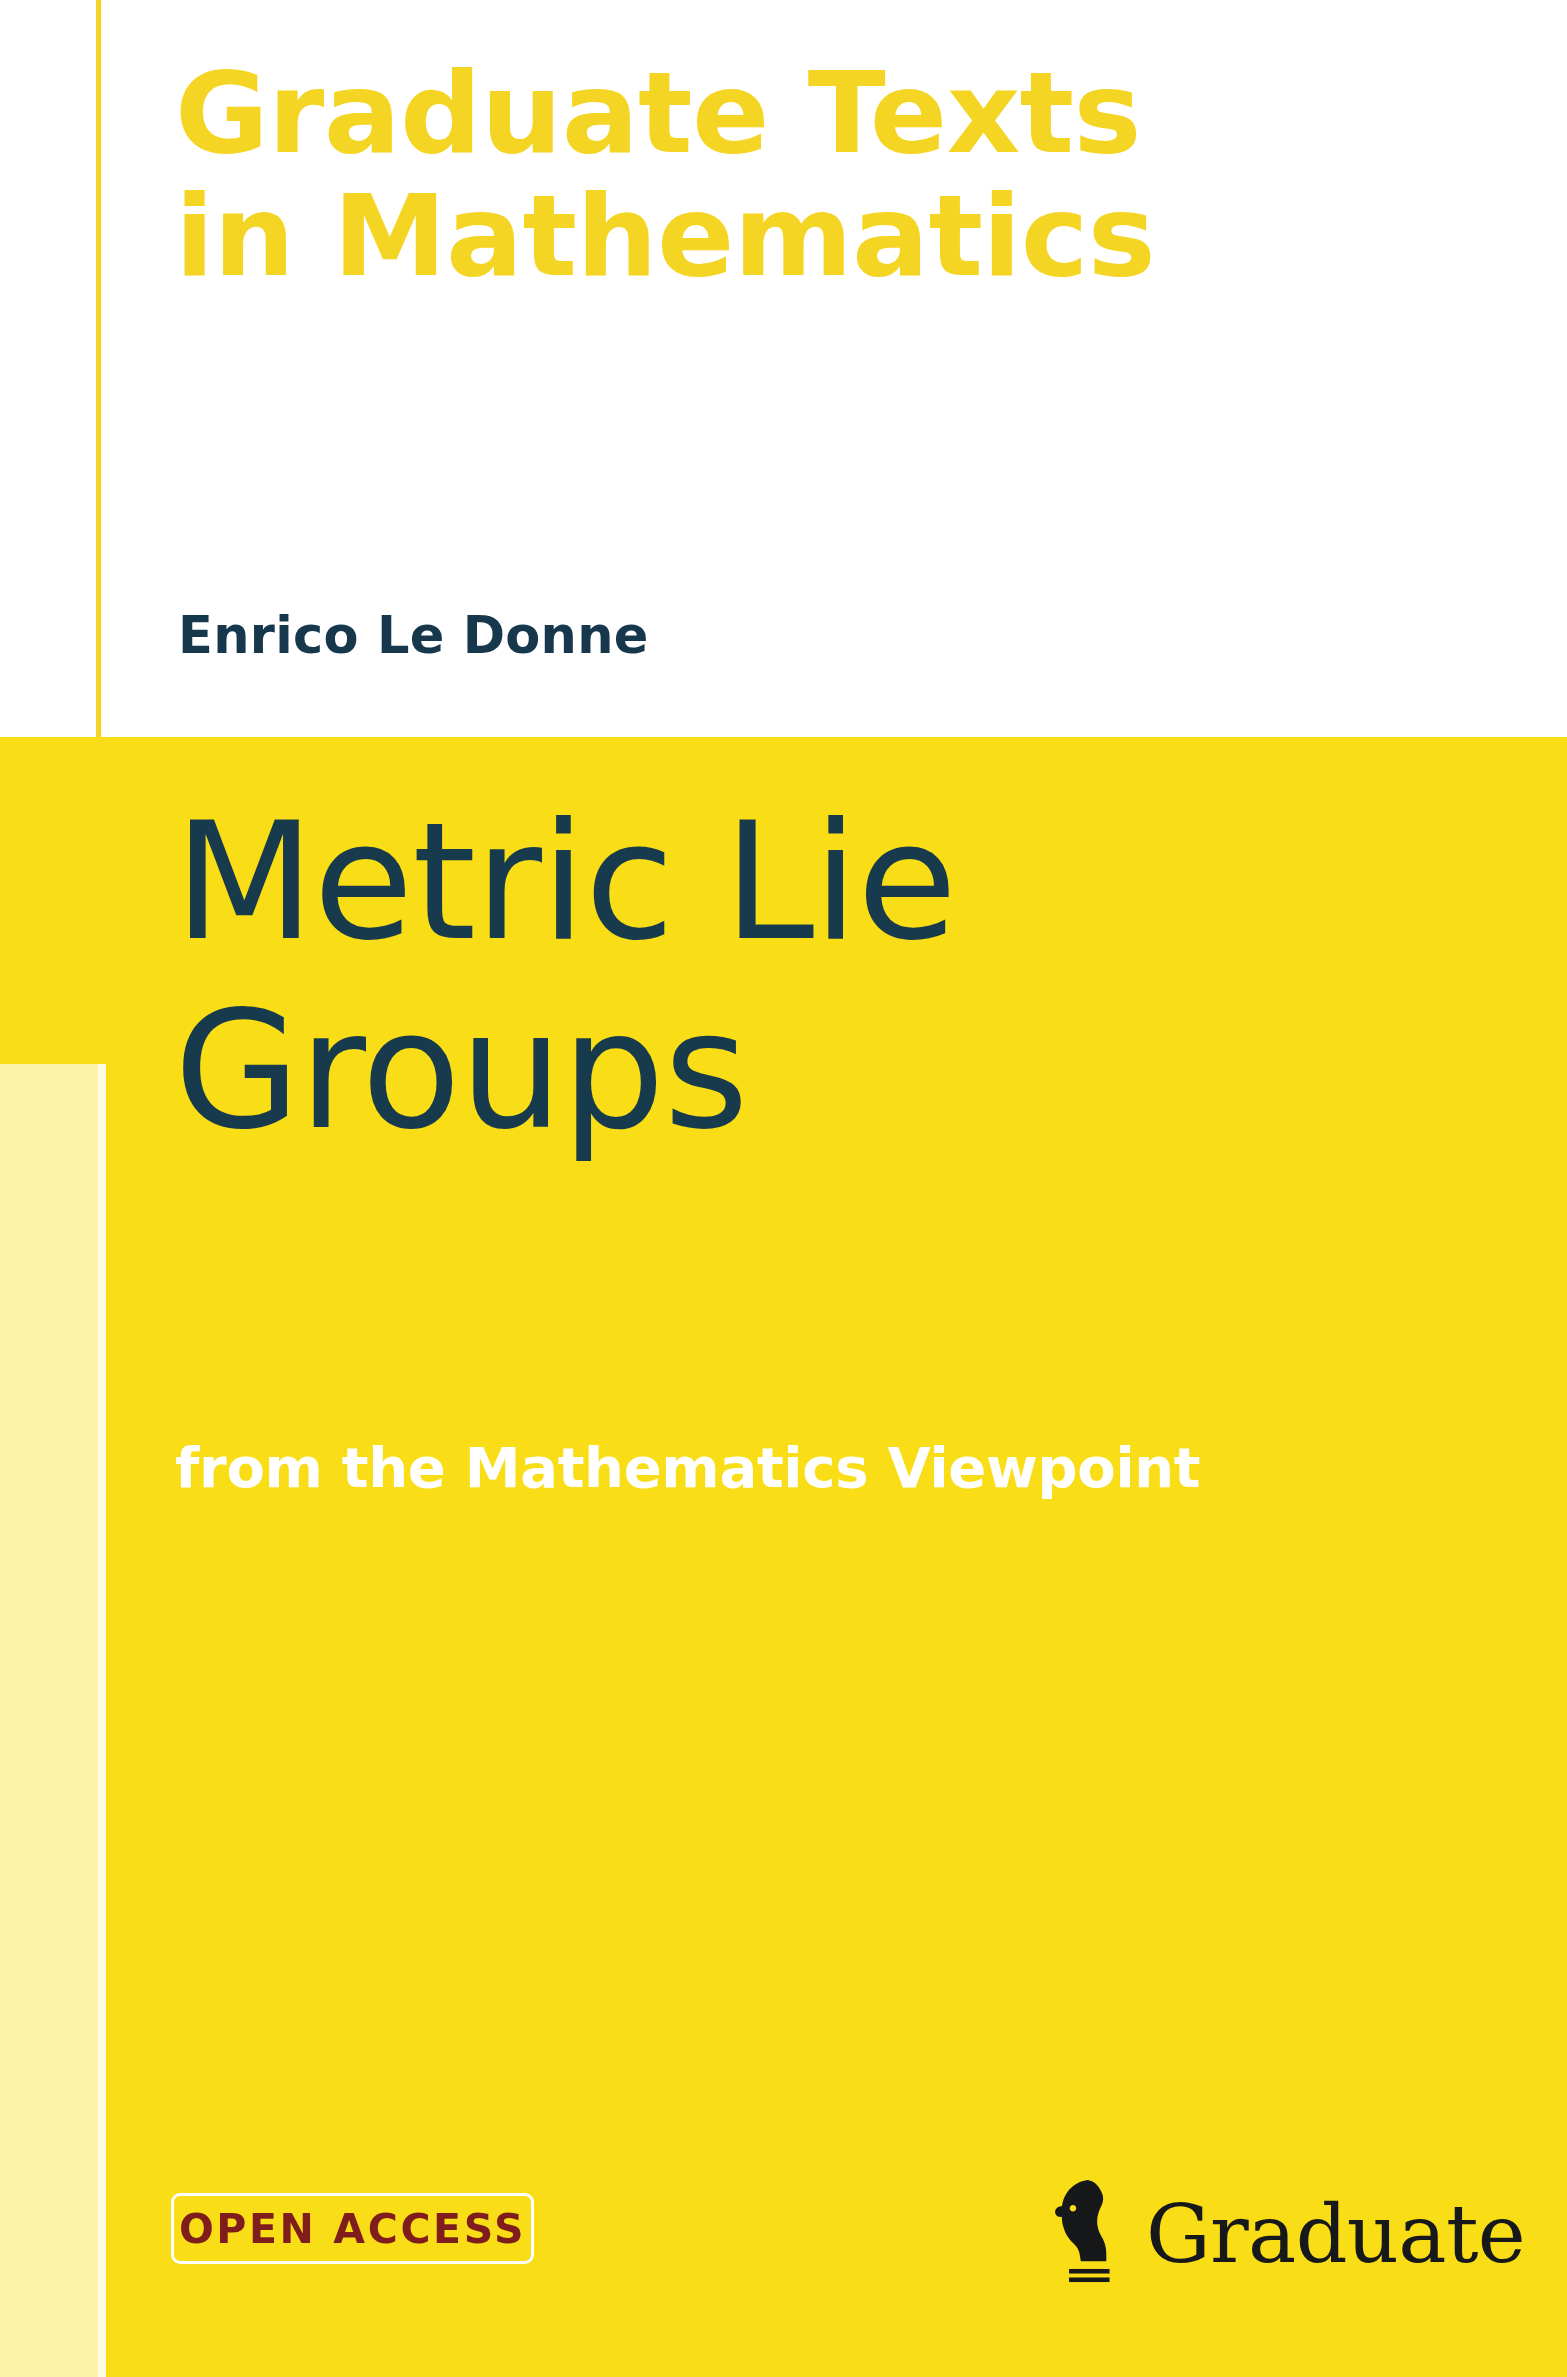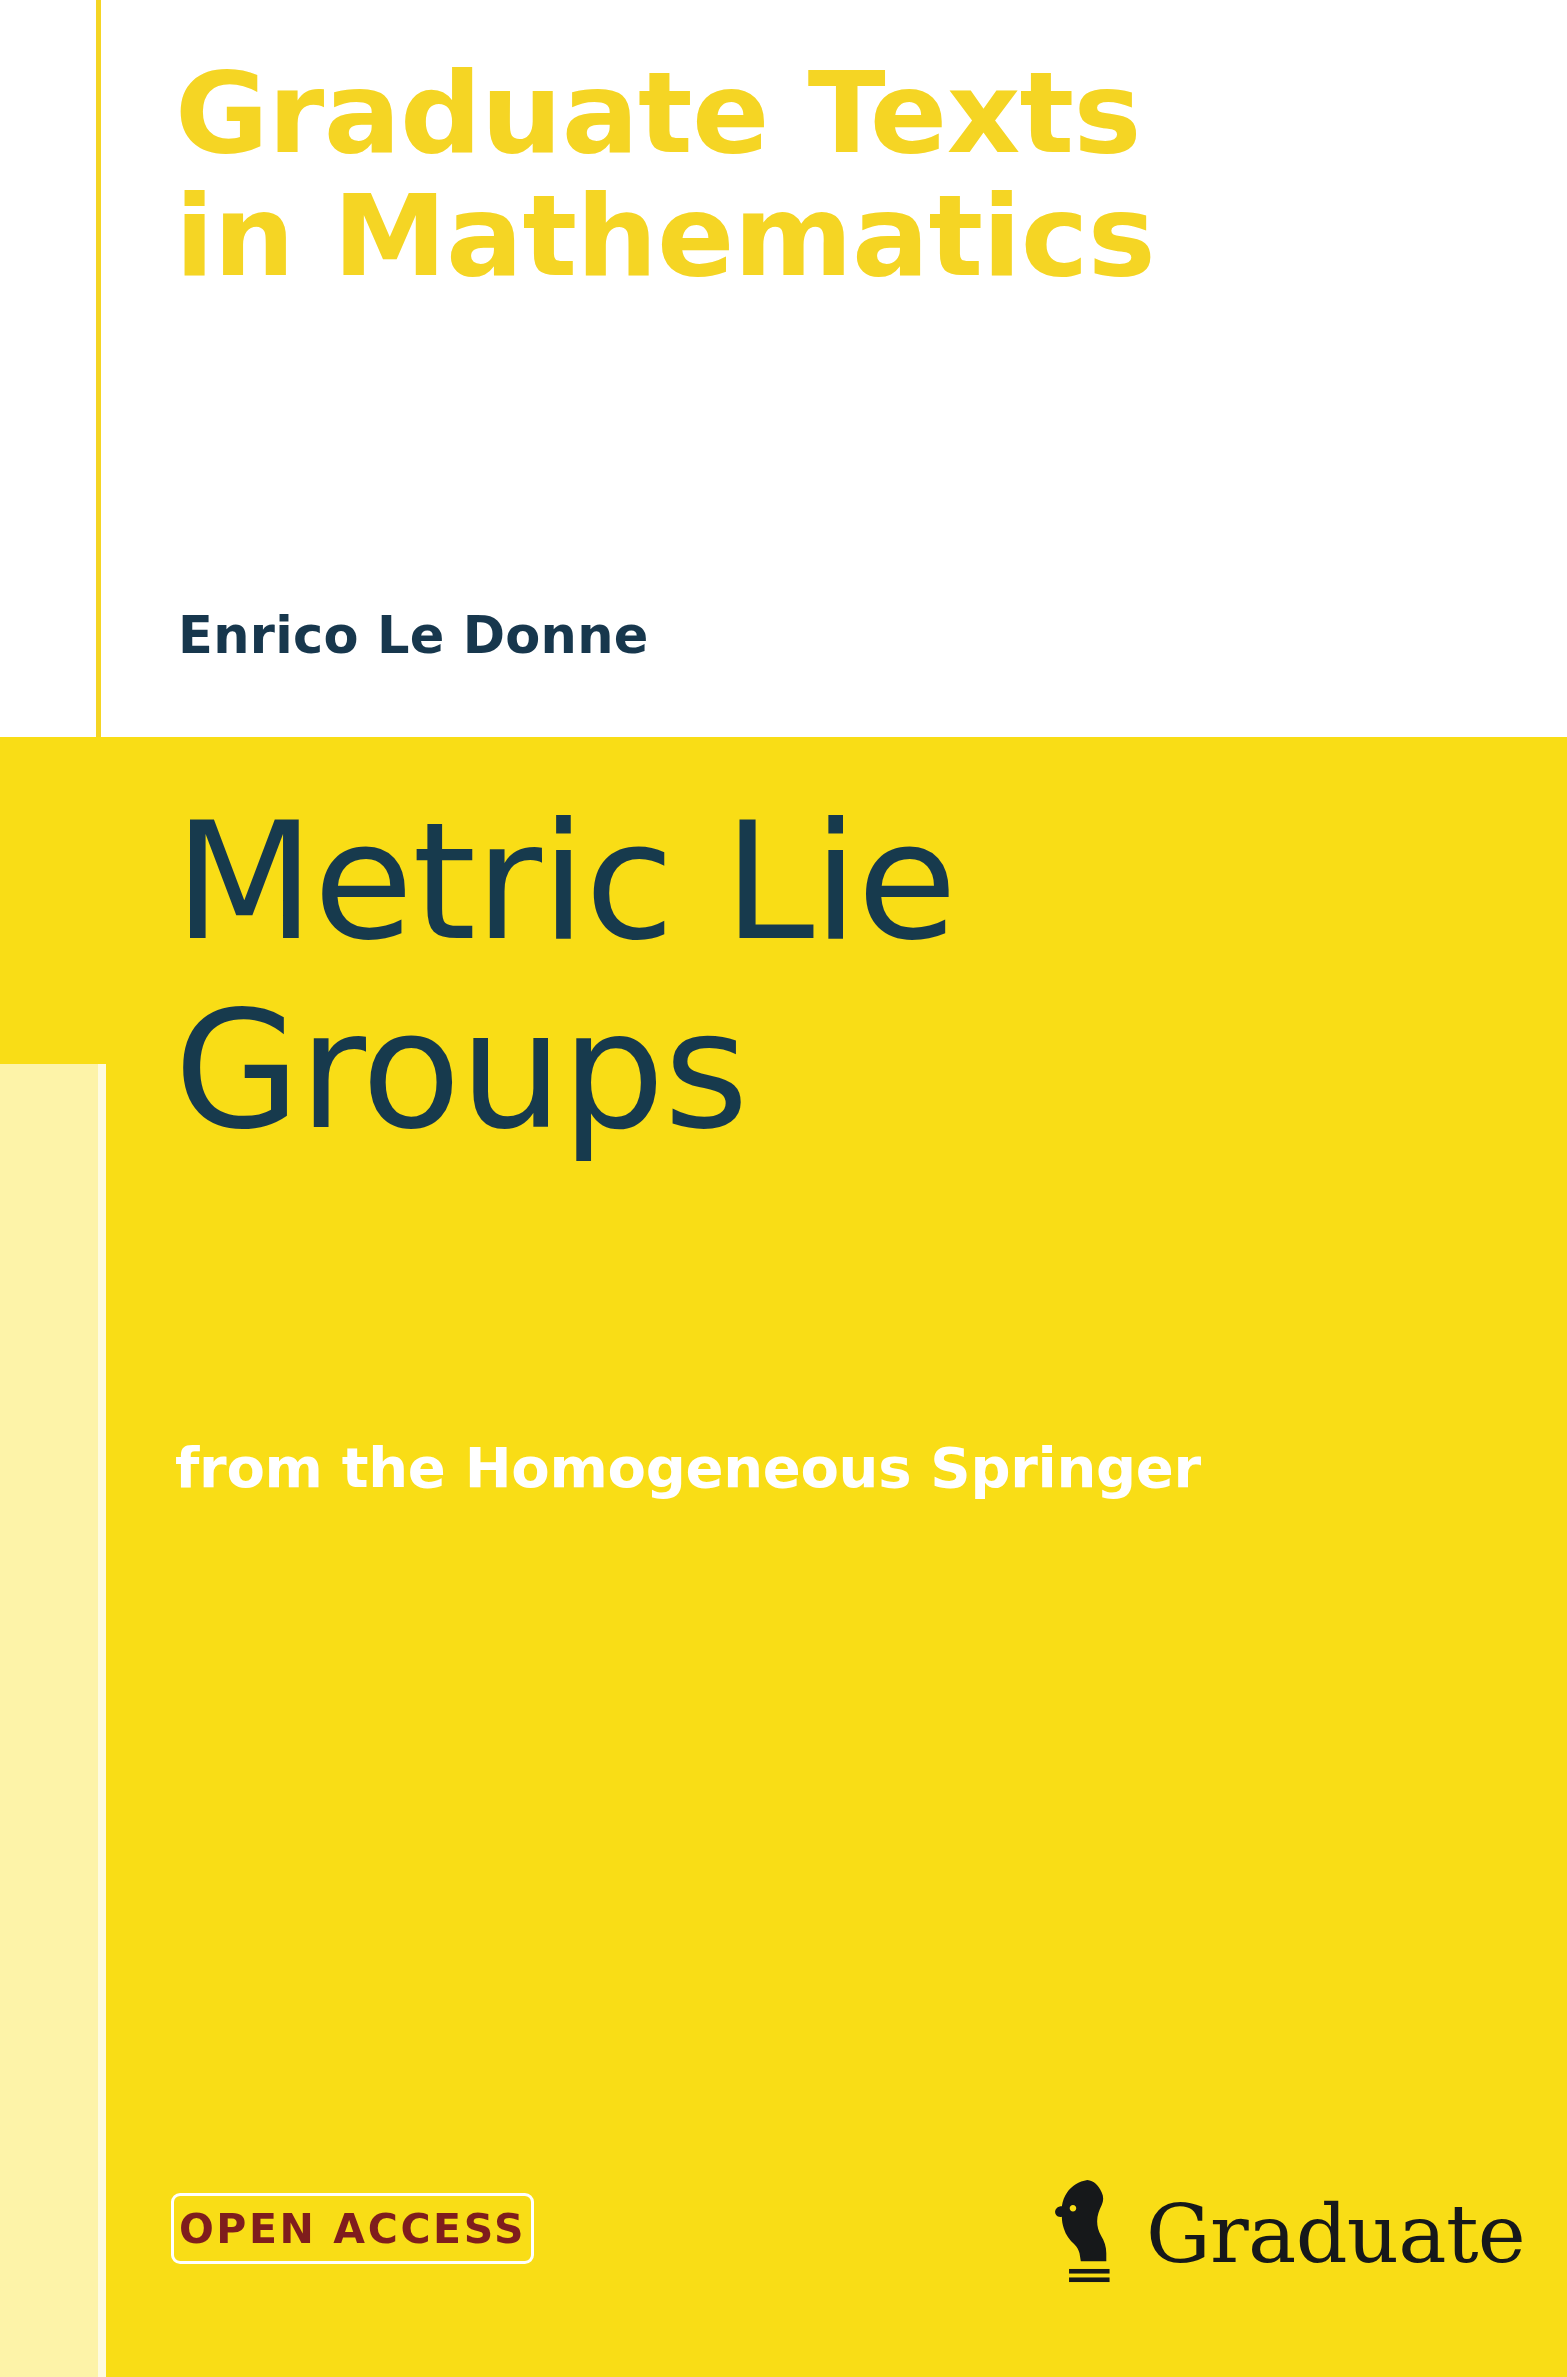--- a/index.html
+++ b/index.html
@@ -208,21 +208,21 @@
   </div>
 
   <div class="author">Enrico Le Donne</div>
 
   <div class="book-title">
     <span class="t-line">Metric Lie</span>
     <span class="t-line">Groups</span>
   </div>
 
   <div class="subtitle">
-    <span class="s-line">from the Homogeneous Springer</span>
+    <span class="s-line">from the Mathematics Viewpoint</span>
   </div>
 
   <div class="open-access">
     <span>OPEN ACCESS</span>
   </div>
 
   <div class="springer">
     <div class="springer-mark">
       <svg viewBox="0 0 150 180" width="98" height="118" aria-hidden="true">
         <path d="M74 6 c-13 2 -24 9 -31 19 c-4 6 -7 13 -8 21 c-3 0 -6 1 -8 3 c-3 3 -3 7 -1 10 c2 3 6 4 9 3 c0 6 1 12 3 18 c3 10 9 18 16 24 c4 4 7 9 8 14 l2 12 l39 0 l0 -12 c0 -10 -3 -19 -8 -27 c-4 -7 -6 -14 -6 -22 c0 -9 3 -17 7 -25 c3 -6 3 -13 0 -19 c-5 -11 -12 -18 -22 -19 z M52 44 c3 0 5 2 5 5 c0 3 -2 5 -5 5 c-3 0 -5 -2 -5 -5 c0 -3 2 -5 5 -5 z" fill="#16181a"></path>

